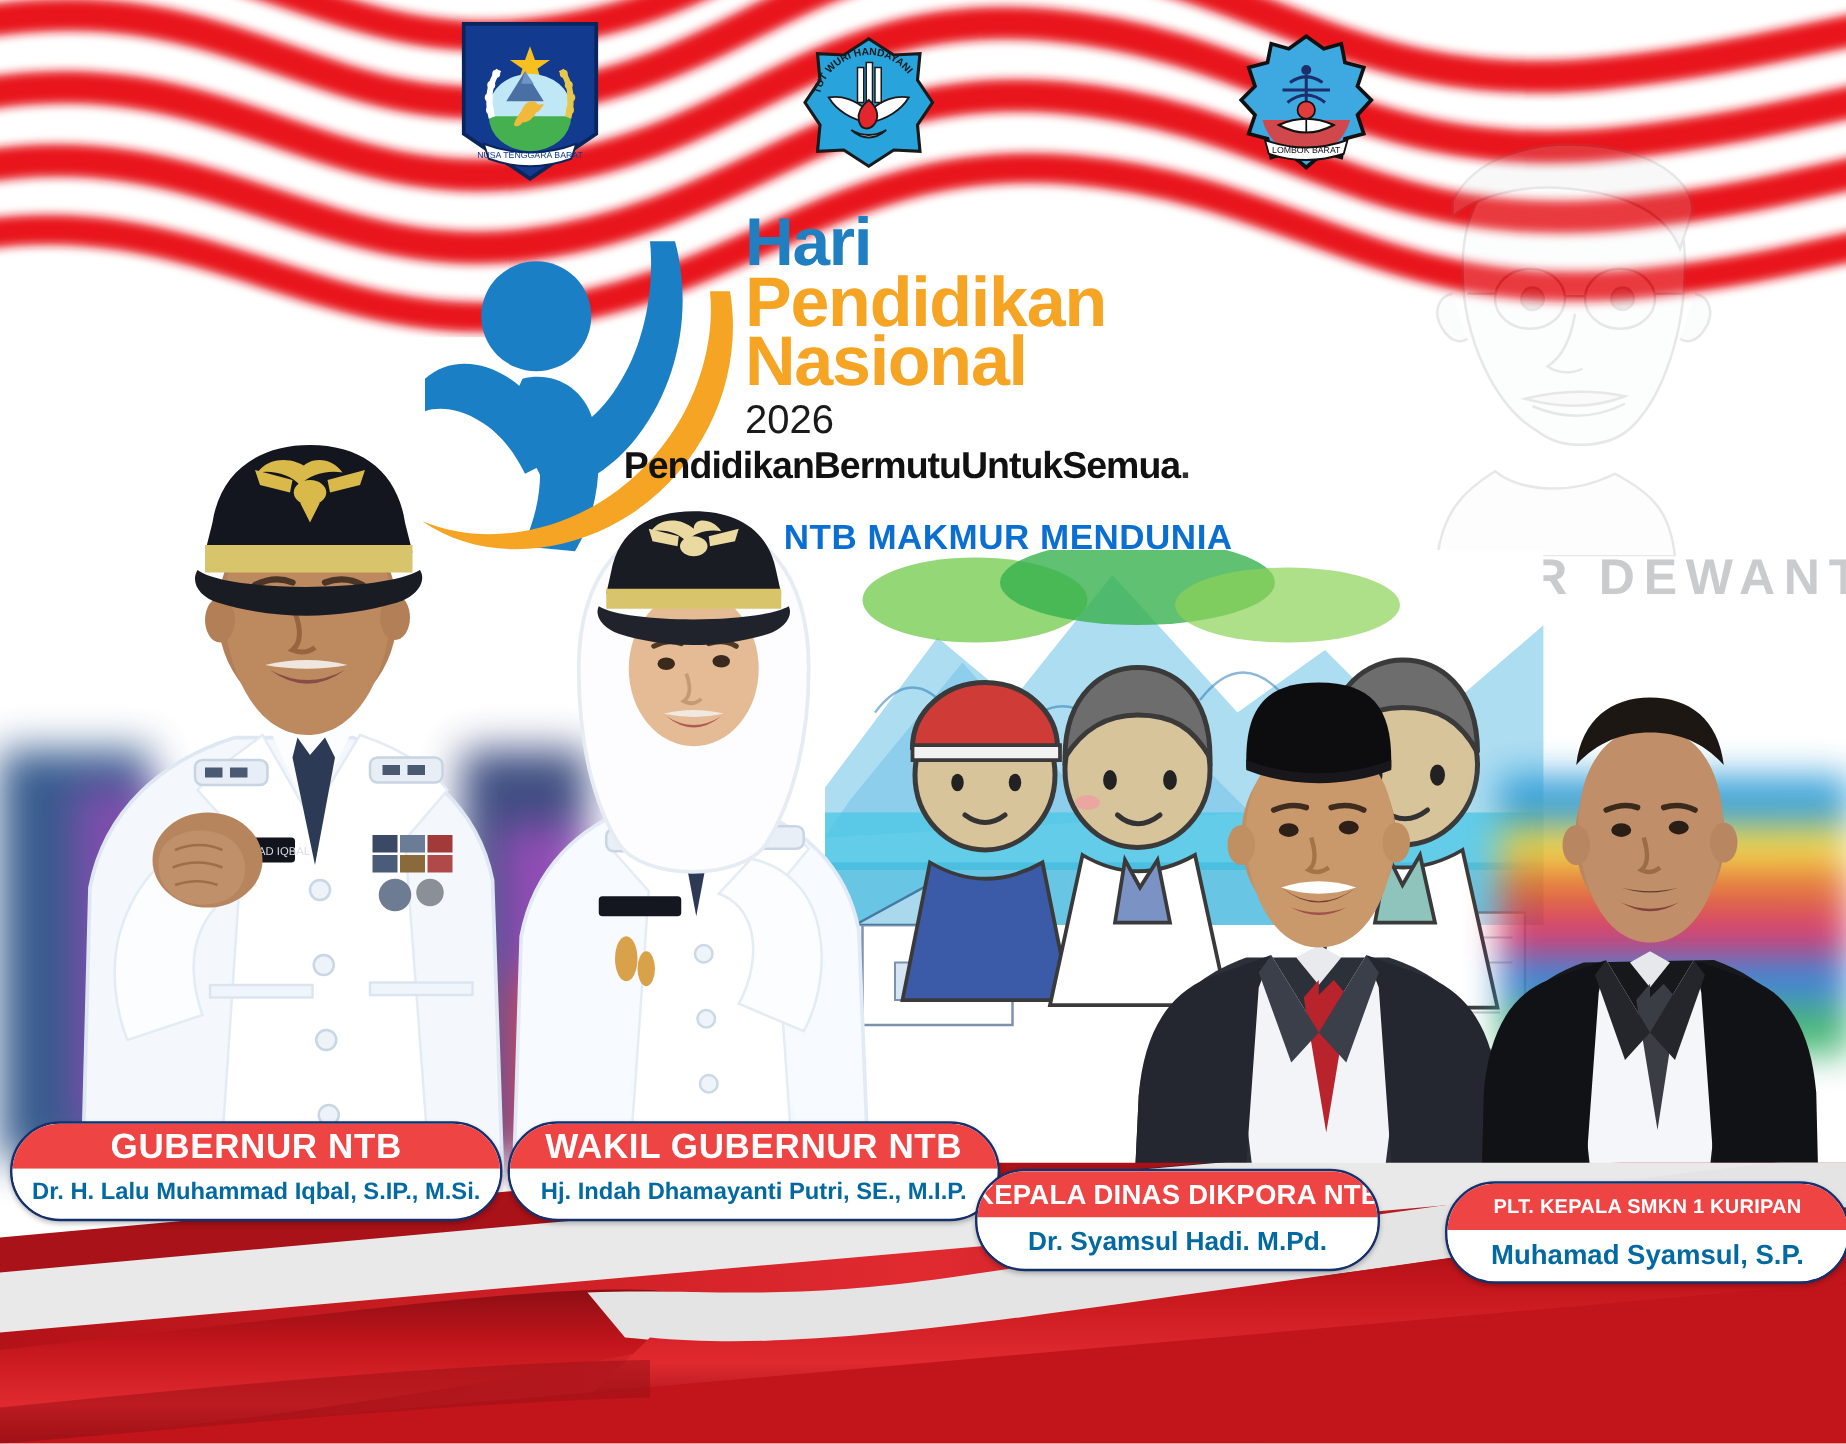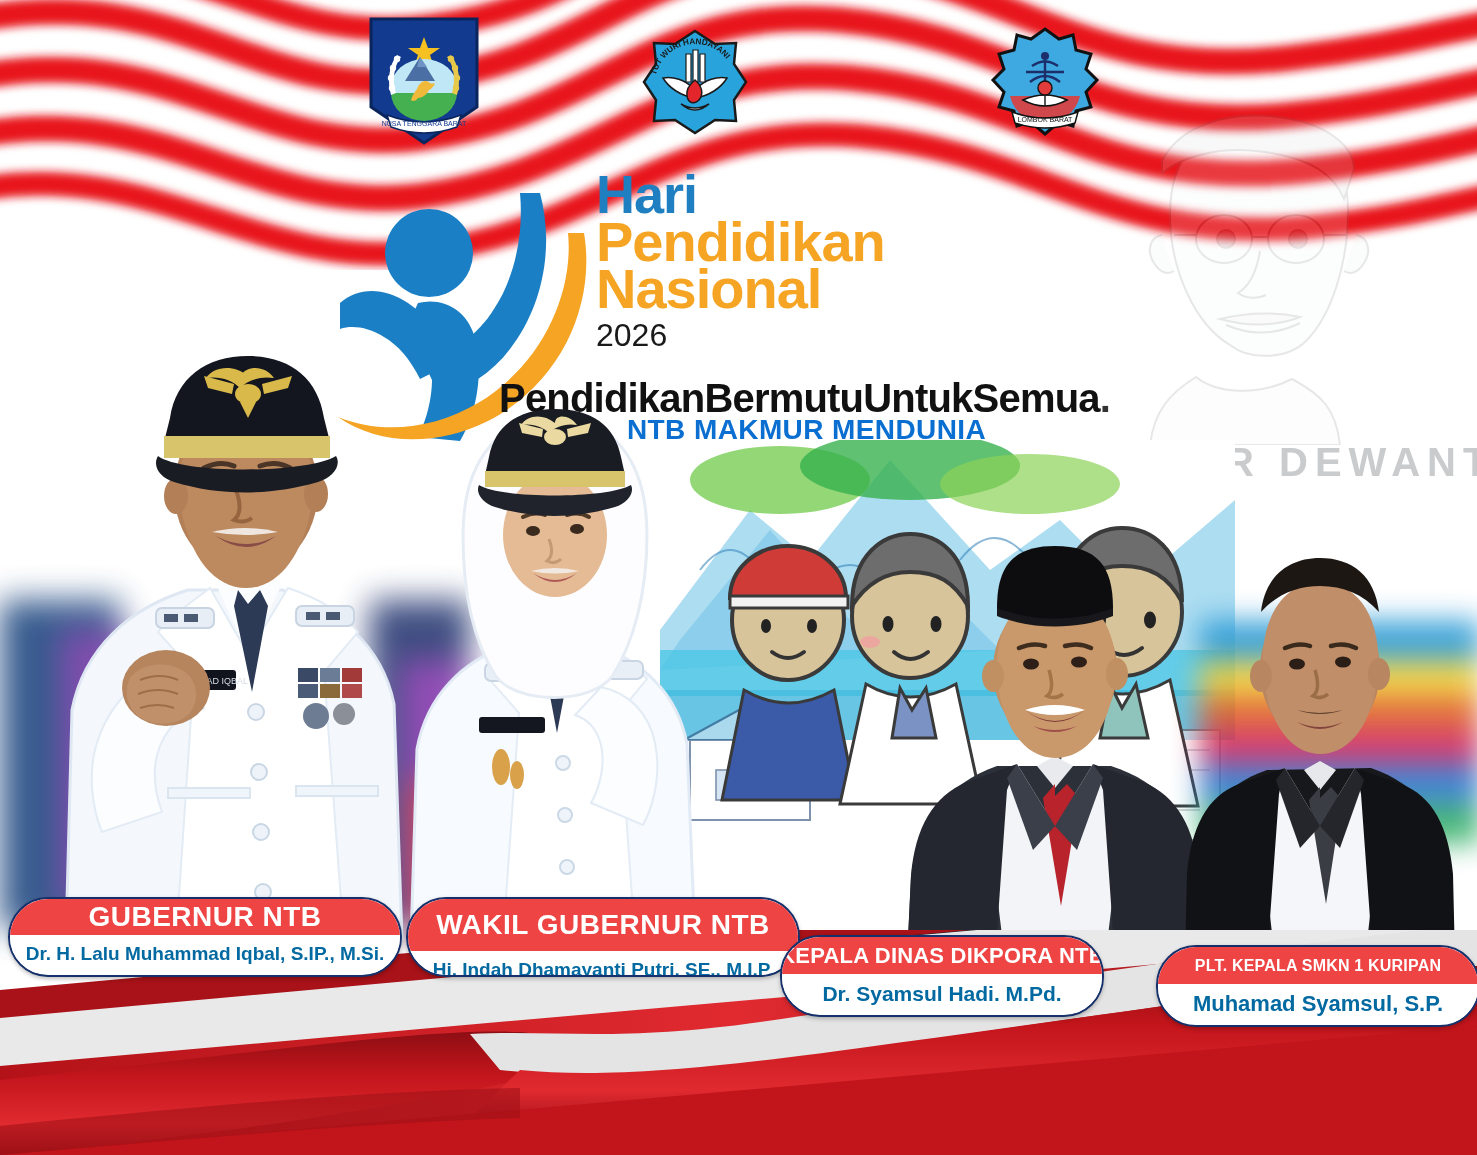--- a/index.html
+++ b/index.html
@@ -15,21 +15,21 @@
 
   
   #hardiknas{position:absolute;left:322px;top:185px;width:290px;height:270px;}
 
   
   #titleblock{position:absolute;left:596px;top:170px;width:560px;}
   .t-hari{font-size:54px;font-weight:bold;color:#1f7fc0;line-height:.92;letter-spacing:-1px;}
   .t-pend{font-size:56px;font-weight:bold;color:#f5a423;line-height:.92;letter-spacing:-1px;margin-top:-4px;}
   .t-nas{font-size:56px;font-weight:bold;color:#f5a423;line-height:.92;letter-spacing:-1px;margin-top:-4px;}
   .t-year{font-size:32px;color:#1a1a1a;line-height:1;margin-top:4px;font-weight:400;}
-  #tagline{position:absolute;left:499px;top:376px;font-size:40px;font-weight:bold;color:#111;
+  #tagline{position:absolute;left:499px;top:356px;font-size:30px;font-weight:bold;color:#111;
            letter-spacing:-.8px;white-space:nowrap;}
   #tagline .dot{font-weight:bold;color:#333;}
   #subtag{position:absolute;left:627px;top:414px;font-size:28px;font-weight:bold;color:#0a6fd0;
           letter-spacing:.4px;white-space:nowrap;}
 
   
   #khd{position:absolute;left:1100px;top:95px;width:330px;height:350px;opacity:.16;}
   #khdname{position:absolute;left:1016px;top:440px;font-size:40px;font-weight:bold;color:#c9cbcd;
            letter-spacing:7px;white-space:nowrap;}
 
@@ -48,21 +48,21 @@
   .plate .top{background:#ef4444;color:#fff;font-weight:bold;text-align:center;
               display:flex;align-items:center;justify-content:center;white-space:nowrap;}
   .plate .bot{background:#fff;color:#0369a1;font-weight:bold;text-align:center;
               display:flex;align-items:center;justify-content:center;white-space:nowrap;}
 
   #plate-gub{left:8px;top:897px;width:390px;height:76px;}
   #plate-gub .top{height:36px;font-size:28px;letter-spacing:.5px;}
   #plate-gub .bot{height:38px;font-size:19px;}
 
   #plate-wagub{left:406px;top:897px;width:390px;height:76px;}
-  #plate-wagub .top{height:52px;font-size:28px;letter-spacing:.5px;}
+  #plate-wagub .top{height:36px;font-size:28px;letter-spacing:.5px;}
   #plate-wagub .bot{height:38px;font-size:19px;}
 
   #plate-kadis{left:780px;top:935px;width:320px;height:78px;}
   #plate-kadis .top{height:37px;font-size:22px;letter-spacing:.2px;}
   #plate-kadis .bot{height:39px;font-size:21px;}
 
   #plate-plt{left:1156px;top:945px;width:320px;height:78px;}
   #plate-plt .top{height:37px;font-size:16px;letter-spacing:.2px;}
   #plate-plt .bot{height:39px;font-size:22px;}
 </style>

